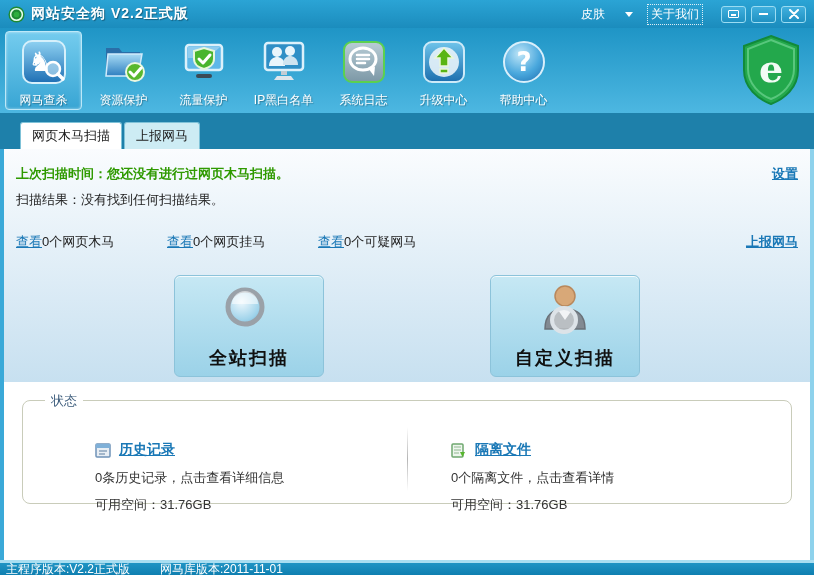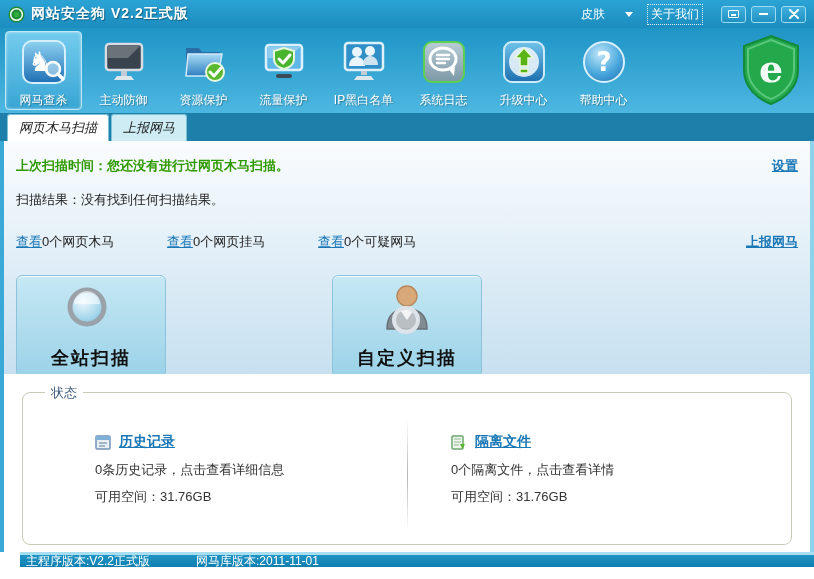--- a/index.html
+++ b/index.html
@@ -22,56 +22,56 @@
 
   
   .toolbar { height:85px; background:linear-gradient(#1f95c6,#4db7e1); display:flex; align-items:flex-start; padding:3px 0 0 5px; position:relative; }
   .tool-item { width:77px; margin-right:3px; height:79px; display:flex; flex-direction:column; align-items:center; justify-content:flex-start; padding-top:3px; color:#fff; font-size:12px; cursor:pointer; border:1px solid transparent; border-radius:4px; }
   .tool-item.active { background:linear-gradient(#74ccee,#38a5d4); border:1px solid #bce8f8; box-shadow:inset 0 0 3px rgba(255,255,255,.6); }
   .tool-item .icon-wrap { width:54px; height:54px; display:flex; align-items:center; justify-content:center; }
   .tool-item .tool-label { margin-top:3px; text-shadow:1px 1px 1px rgba(0,0,0,.3); white-space:nowrap; }
   .brand-shield { position:absolute; right:12px; top:6px; }
 
   
-  .tab-band { height:28px; background:#1e80aa; display:flex; align-items:flex-end; padding-left:7px;font-style:italic; }
+  .tab-band { height:36px; background:#1e80aa; display:flex; align-items:flex-end; padding-left:20px; }
   .tab { height:27px; display:flex; align-items:center; padding:0 11px; font-size:13px; color:#1b1b1b; margin-right:2px; border:1px solid #7fc2d8; border-bottom:none; border-radius:3px 3px 0 0; cursor:pointer; white-space:nowrap; }
   .tab.active { background:#fff; }
   .tab.inactive { background:#cdecf4; }
 
   
   .mid { border-left:4px solid #3aa9d8; border-right:4px solid #8ed2ec; }
 
   .scan-panel { height:233px; background:linear-gradient(#fafcfe,#c7e0f0); padding:16px 12px 12px 12px; position:relative; }
   .scan-row1 { display:flex; justify-content:space-between; align-items:center; }
   .scan-time { font-size:13px; font-weight:bold; color:#2f9a00; }
   .link { color:#1a78b6; text-decoration:underline; cursor:pointer; }
   .settings-link { font-size:13px; font-weight:bold; }
-  .scan-result { margin-top:16px; font-size:13px; color:#222; }
+  .scan-result { margin-top:8px; font-size:13px; color:#222; }
   .counter-row { margin-top:24px; display:flex; align-items:center; font-size:13px; color:#222; }
   .counter { width:151px; white-space:nowrap; }
   .report-link { margin-left:auto; font-size:13px; font-weight:bold; }
-  .buttons-row { margin-top:24px; display:flex; justify-content:flex-start; gap:166px; }
+  .buttons-row { margin-top:24px; display:flex; justify-content:center; gap:166px; }
   .big-btn { width:150px; height:102px; border:1px solid #8cc3da; border-radius:6px; background:linear-gradient(#c6e8f4,#9bd2e8); box-shadow:inset 0 1px 0 rgba(255,255,255,.8); display:flex; flex-direction:column; align-items:center; justify-content:center; cursor:pointer; }
   .big-btn .big-label { font-size:18px; font-weight:bold; color:#101010; letter-spacing:2px; margin-top:2px; }
 
   
   .white-area { height:178px; background:#fff; position:relative; }
-  .status-box { position:absolute; left:18px; right:18px; top:18px; height:153px; border:1px solid #c9ccba; border-radius:8px; }
+  .status-box { position:absolute; left:18px; right:18px; top:18px; height:104px; border:1px solid #c9ccba; border-radius:8px; }
   .status-legend { position:absolute; top:-9px; left:22px; background:#fff; padding:0 6px; color:#3a5a7a; font-size:13px; }
   .status-col { position:absolute; top:40px; font-size:13px; color:#333; }
   .status-col.left { left:48px;margin-left:24px; }
   .status-col.right { left:428px; }
   .status-title-row { display:flex; align-items:center; gap:8px; }
   .status-title { font-size:14px; font-weight:bold; }
   .status-desc { margin-top:10px; }
   .status-space { margin-top:9px; }
   .v-divider { position:absolute; left:50%; top:26px; bottom:12px; width:1px; background:linear-gradient(to bottom,#ffffff,#b5b5b5,#ffffff); }
 
   
-  .statusbar { height:15px; background:linear-gradient(#2094c4,#0f7fb0); border-top:3px solid #a9def1; color:#fff; font-size:12px; display:flex; align-items:center; padding-left:6px; gap:46px;margin-left:20px; }
+  .statusbar { height:15px; background:linear-gradient(#2094c4,#0f7fb0); border-top:3px solid #a9def1; color:#fff; font-size:12px; display:flex; align-items:center; padding-left:6px; gap:30px; }
 </style>
 </head>
 <body>
 
 <div class="window">
 
   <div class="titlebar">
     <svg class="title-logo" viewBox="0 0 18 18">
       <circle cx="9" cy="9" r="8.5" fill="#1f8a33"></circle>
       <circle cx="9" cy="9" r="6.2" fill="none" stroke="#eafff0" stroke-width="1.6"></circle>
@@ -113,31 +113,20 @@
             </defs>
           <rect x="3" y="3" width="42" height="42" rx="9" fill="url(#g1)" stroke="#d6f0fb" stroke-width="2"></rect>
           <text x="20" y="33" font-size="27" fill="#ffffff" text-anchor="middle" font-family="'DejaVu Sans',sans-serif">♞</text>
           <circle cx="33" cy="31" r="7" fill="rgba(210,238,252,.55)" stroke="#ffffff" stroke-width="2.5"></circle>
           <line x1="38" y1="36" x2="43" y2="41" stroke="#ffffff" stroke-width="3.5" stroke-linecap="round"></line>
         </svg>
       </span>
       <span class="tool-label">网马查杀</span>
     </div>
 
-    <div class="tool-item">
-      <span class="icon-wrap">
-        <svg width="48" height="48" viewBox="0 0 48 48">
-          <rect x="6" y="6" width="36" height="26" rx="3" fill="#39434e" stroke="#d7dde3" stroke-width="2.5"></rect>
-          <path d="M8 8 h32 l-12 12 h-20 z" fill="rgba(255,255,255,.25)"></path>
-          <rect x="21" y="33" width="6" height="5" fill="#c3ccd4"></rect>
-          <path d="M14 42 h20 l-3 -4 h-14 z" fill="#dfe6ec"></path>
-        </svg>
-      </span>
-      <span class="tool-label">主动防御</span>
-    </div>
 
     <div class="tool-item">
       <span class="icon-wrap">
         <svg width="48" height="48" viewBox="0 0 48 48">
           <defs>
               <linearGradient id="g2" x1="0" y1="0" x2="0" y2="1">
             <stop offset="0" stop-color="#a8dbf5"></stop>
                 <stop offset="1" stop-color="#2e7fc0"></stop>
               </linearGradient>
             </defs>

